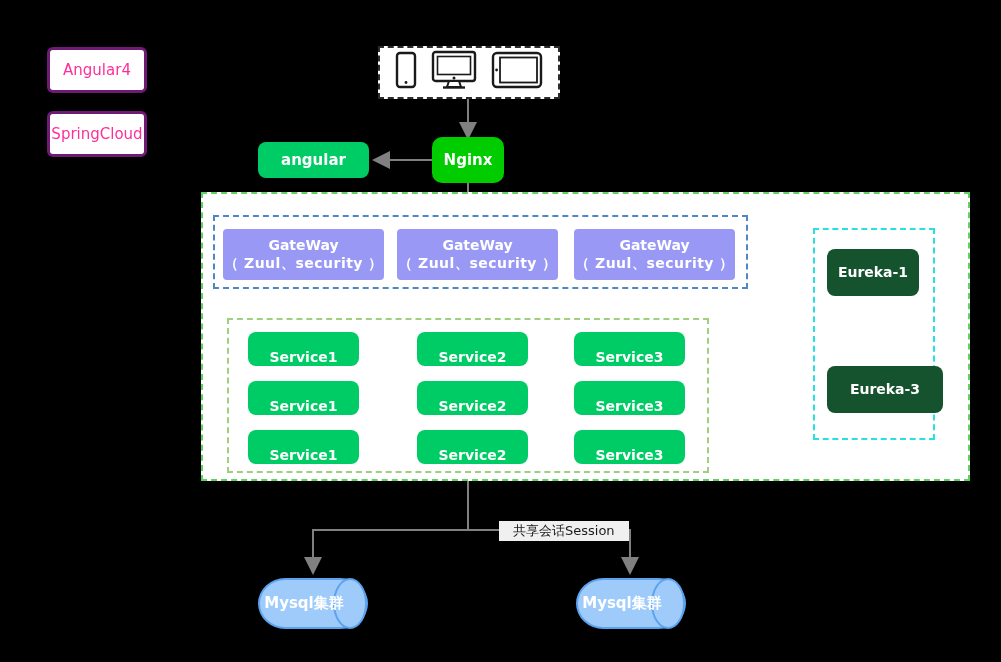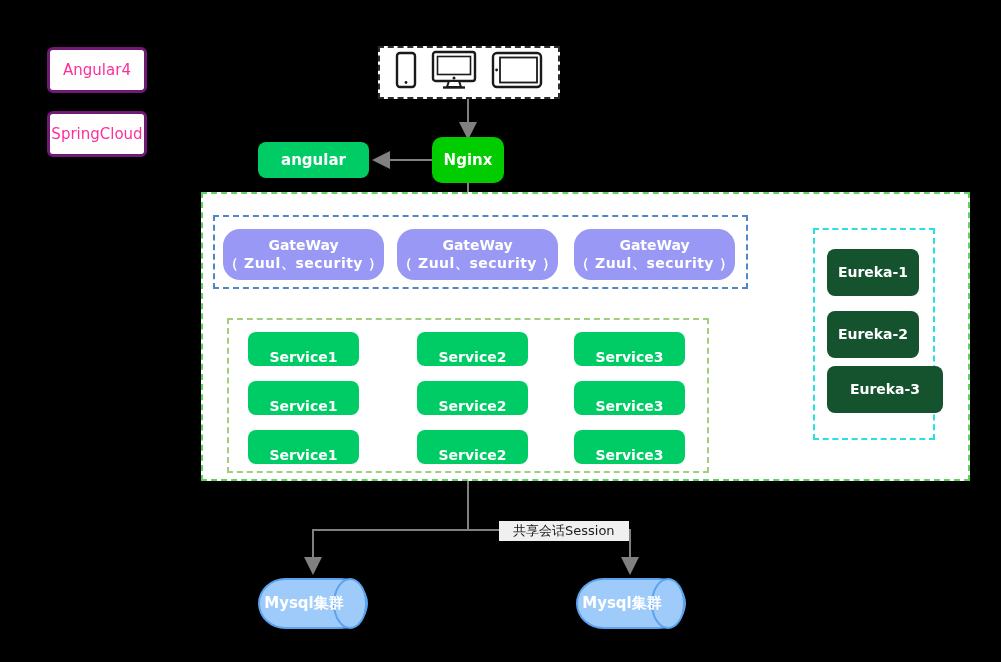--- a/index.html
+++ b/index.html
@@ -70,21 +70,21 @@
     border-radius: 8px;
     align-items: flex-end;
   }
 
   
   .gateway-box {
     background: #9999f5;
     color: #ffffff;
     font-size: 14px;
     font-weight: bold;
-    border-radius: 17px;
+    border-radius: 4px;
     flex-direction: column;
   }
   .gateway-box .l2 { font-weight: bold; letter-spacing: .5px; }
 
   
   .eureka-box {
     background: #14532d;
     color: #ffffff;
     font-size: 14px;
     font-weight: bold;
@@ -281,23 +281,20 @@
   </div>
   <div class="node service-box" style="left:574px; top:430px; width:111px; height:34px;">
     <span>Service3</span>
   </div>
 
   <div class="eureka-container" style="left:813px; top:228px; width:122px; height:212px;"></div>
 
   <div class="node eureka-box" style="left:827px; top:249px; width:92px; height:47px;">
     <span>Eureka-1</span>
   </div>
-  <div class="node eureka-box" style="left:827px; top:311px; width:92px; height:47px;">
-    <span>Eureka-2</span>
-  </div>
   <div class="node eureka-box" style="left:827px; top:366px; width:116px; height:47px;">
     <span>Eureka-3</span>
   </div>
 
   <div class="edge-label" style="left:499px; top:521px;">共享会话Session</div>
 
   <div class="cyl" style="left:258px; top:578px; width:110px; height:51px;">
     <span class="cyl-label">Mysql集群</span>
   </div>
   <div class="cyl" style="left:576px; top:578px; width:110px; height:51px;">

